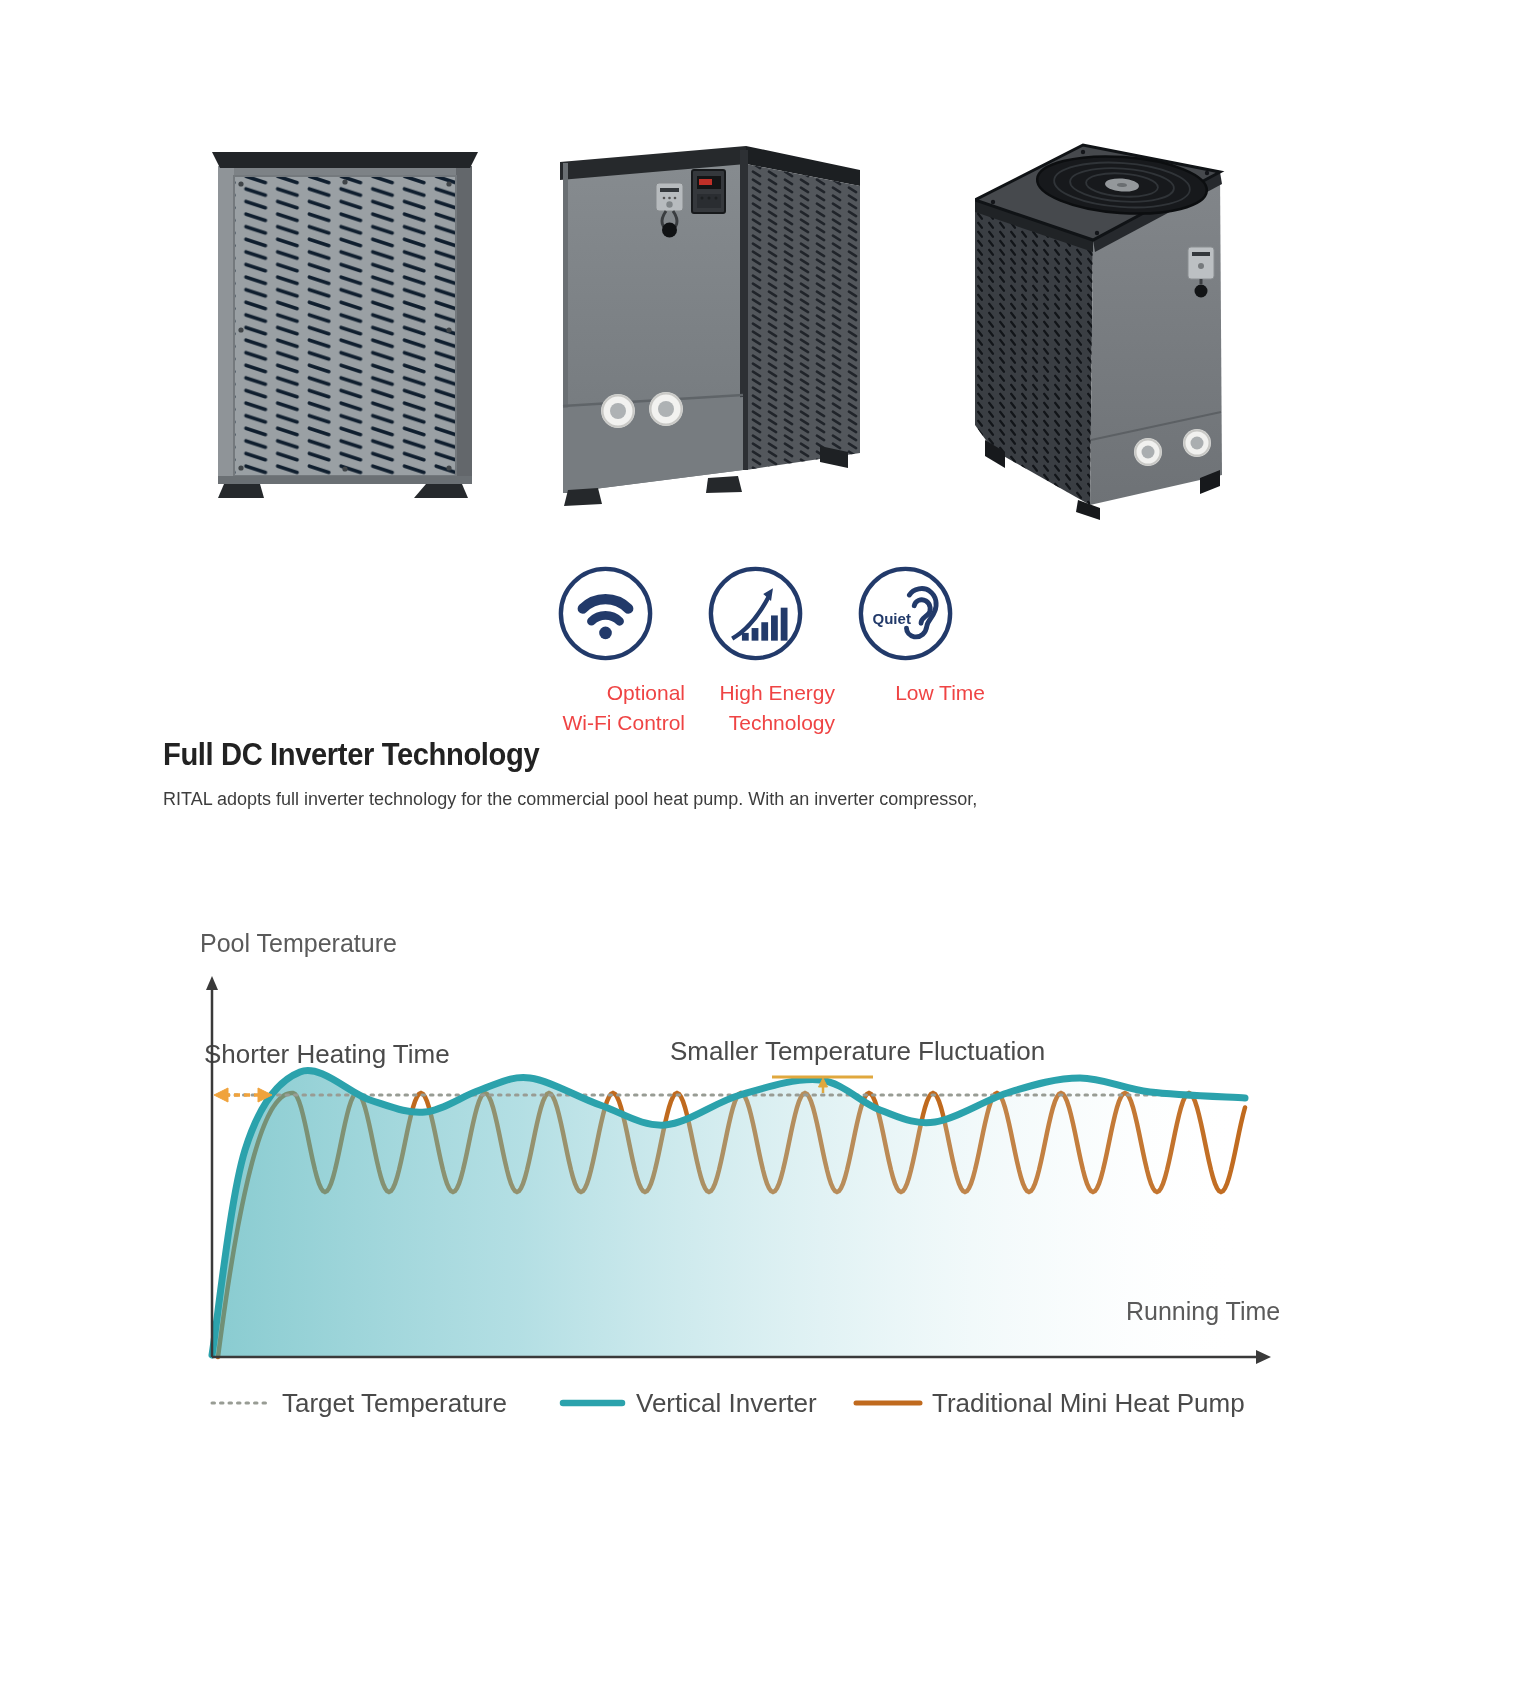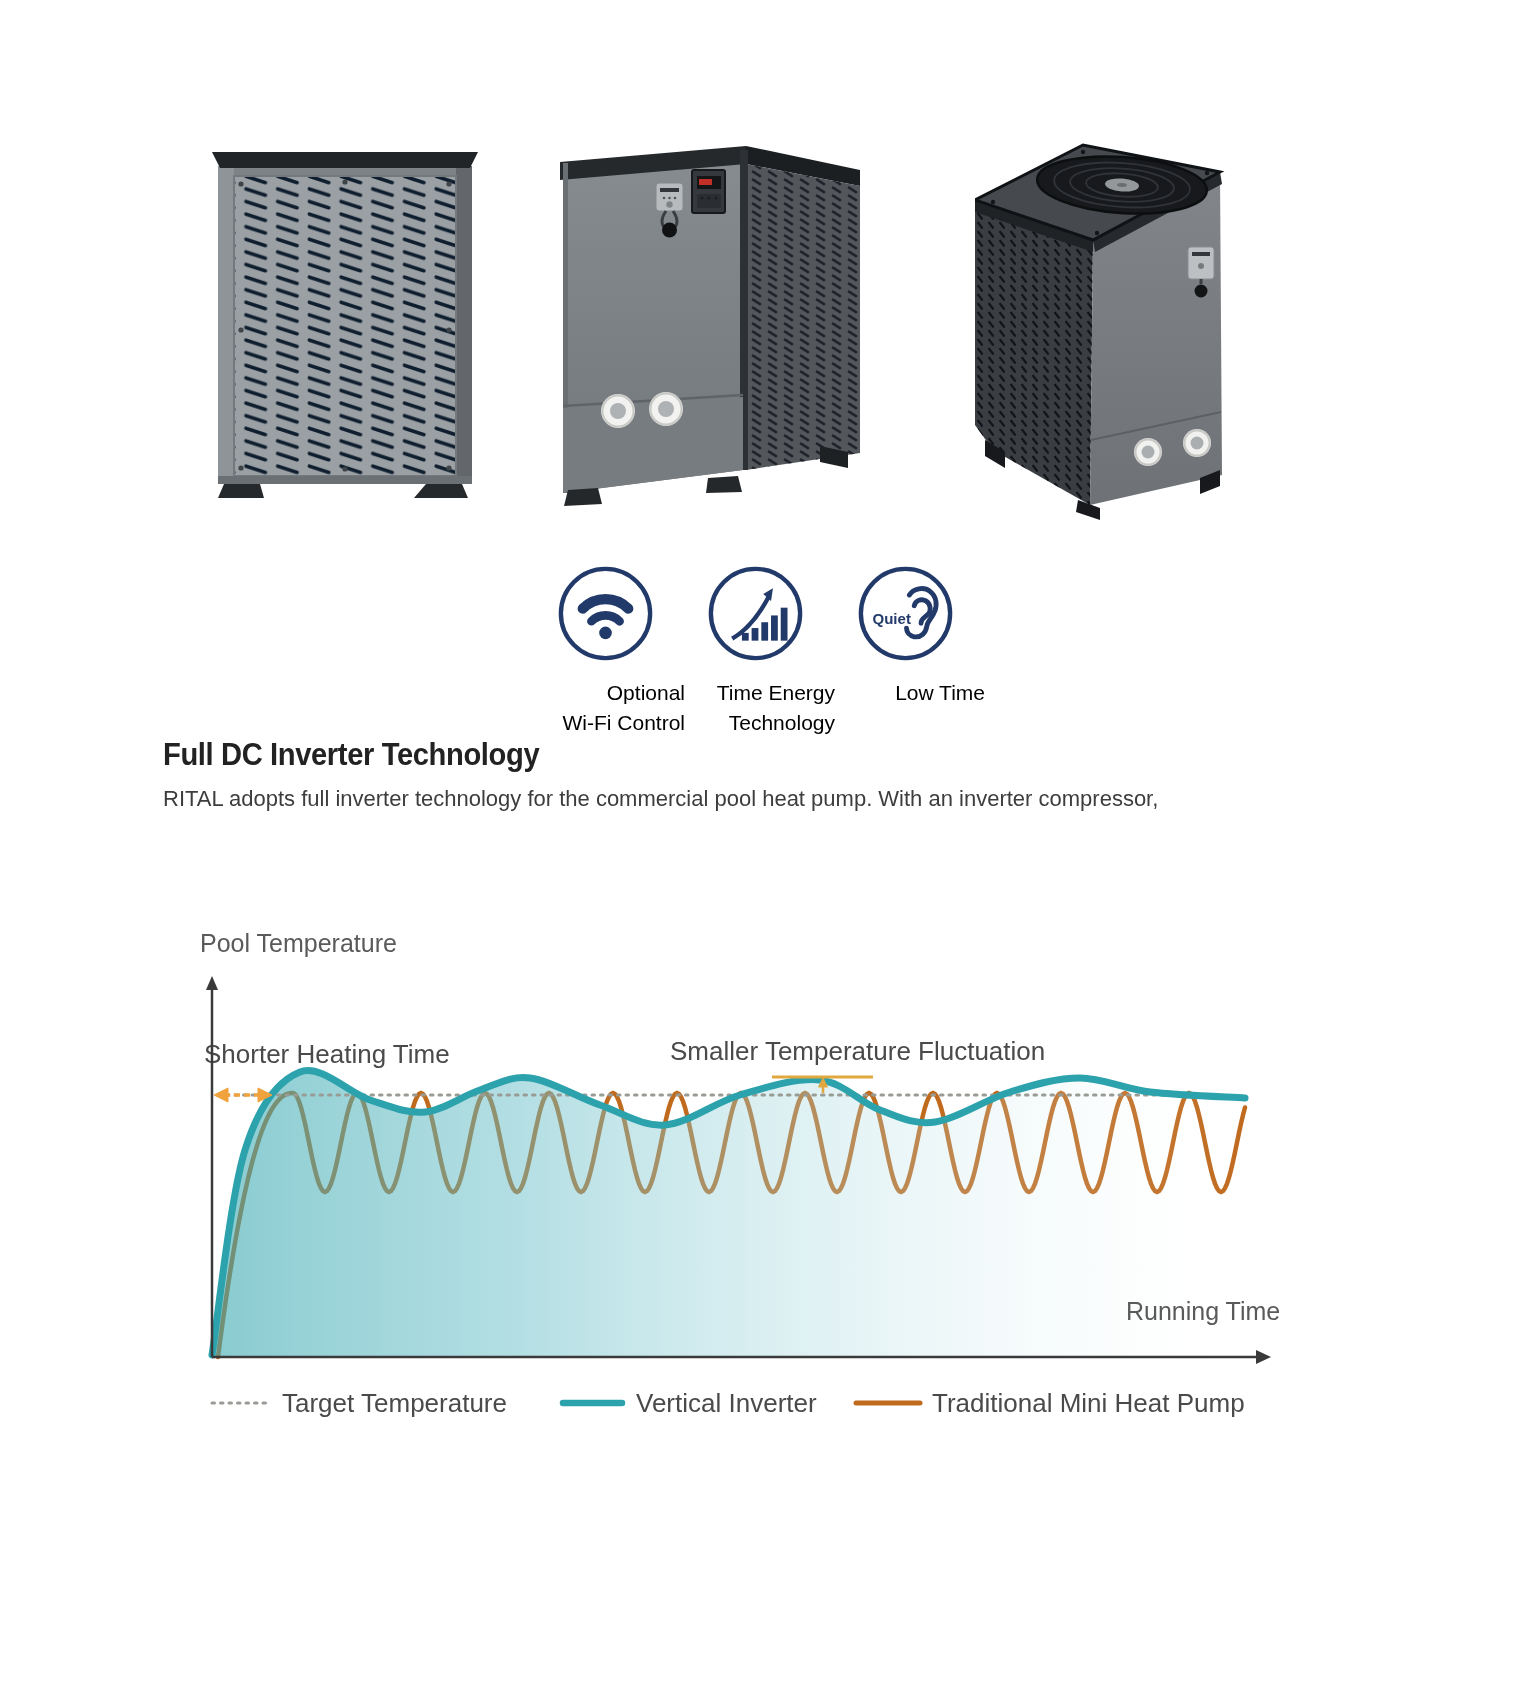--- a/index.html
+++ b/index.html
@@ -2,25 +2,25 @@
 <html><head>
 <meta charset="utf-8">
 <style>
   html,body{margin:0;padding:0;background:#ffffff;}
   .page{position:relative;width:1514px;height:1700px;background:#fff;overflow:hidden;
         font-family:"Liberation Sans",sans-serif;}
   .abs{position:absolute;}
   
   .feature{position:absolute;width:160px;text-align:right;}
   .feature svg{display:block;margin:0 auto;}
-  .flabel{margin-top:16px;font-size:21px;line-height:30px;color:#000000;}
+  .flabel{margin-top:16px;font-size:21px;line-height:30px;color:#ef4444;}
   
   .heading{position:absolute;left:163px;top:737px;font-size:31px;font-weight:bold;
            color:#222;letter-spacing:-0.4px;transform:scaleX(.94);transform-origin:left;}
-  .para{position:absolute;left:163px;top:784px;font-size:22px;line-height:30px;color:#3d3d3d;}
+  .para{position:absolute;left:163px;top:784px;font-size:18px;line-height:30px;color:#3d3d3d;}
   .para div{white-space:pre;}
   
   .axlab{font-size:25px;fill:#5a5a5a;}
   .ann{font-size:26px;fill:#4a4a4a;}
   .leg{font-size:26px;fill:#4a4a4a;}
 </style>
 </head>
 <body>
 
 <div class="page">
@@ -197,21 +197,21 @@
         <rect x="36" y="70" width="7" height="8"></rect>
         <rect x="46" y="65" width="7" height="13"></rect>
         <rect x="56" y="59" width="7" height="19"></rect>
         <rect x="66" y="52" width="7" height="26"></rect>
         <rect x="76" y="44" width="7" height="34"></rect>
       </g>
       <path d="M26,76 C38,69 52,55 64,32" fill="none" stroke="#223a6a" stroke-width="4.5"></path>
       <polygon points="58,30 68,24 66,37" fill="#223a6a"></polygon>
     </svg>
     <div class="flabel">
-      <div>Time Energy</div>
+      <div>High Energy</div>
       <div>Technology</div>
     </div>
   </div>
 
   <div class="feature" style="left:825px;top:565px;">
     <svg width="97" height="97" viewBox="0 0 100 100">
       <circle cx="50" cy="50" r="46" fill="none" stroke="#223a6a" stroke-width="4.5"></circle>
       <g stroke="#223a6a" fill="none" stroke-width="5" stroke-linecap="round">
         <path d="M54,31 c4,-7 15,-9 21,-4 c7,5 8,14 5,21 c-2,6 -7,9 -8,15 c-1,7 -6,12 -13,11 c-5,-1 -8,-5 -8,-9"></path>
         <path d="M59,42 c1,-5 7,-8 12,-5 c5,3 6,10 2,14 c-3,3 -7,4 -7,9"></path>

